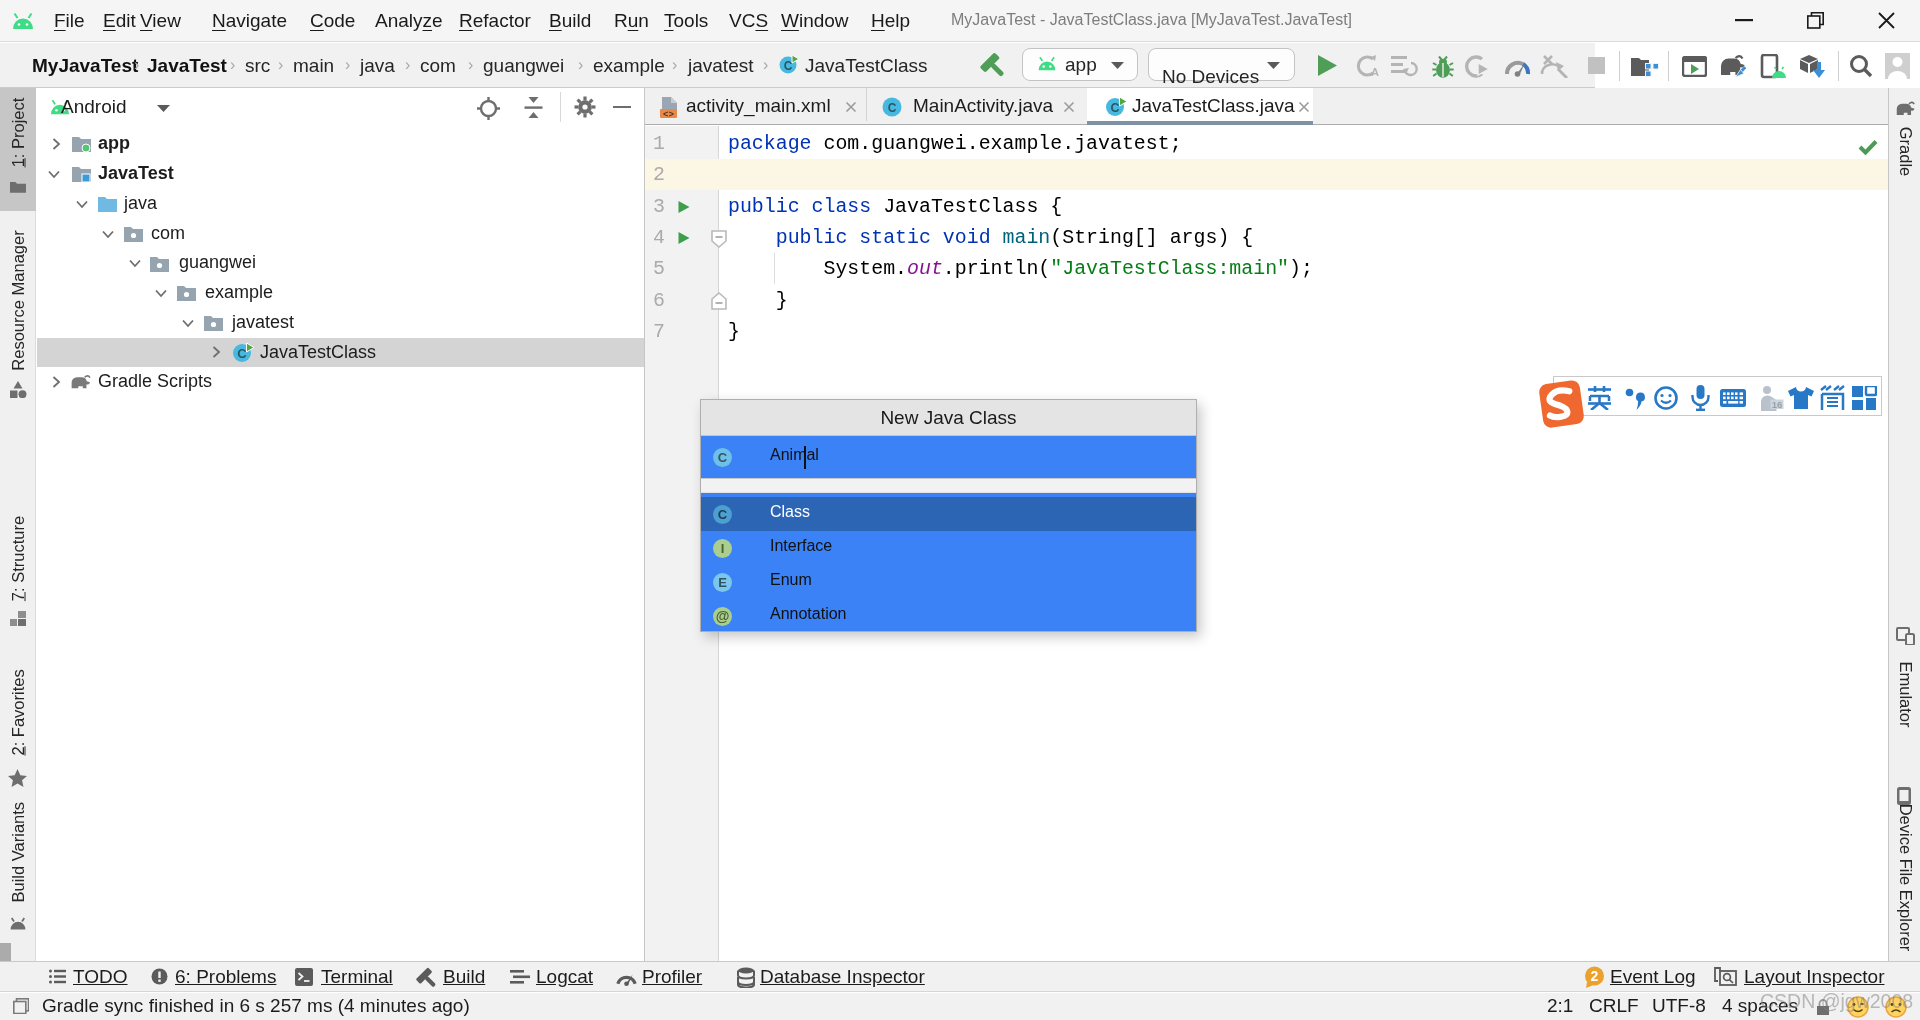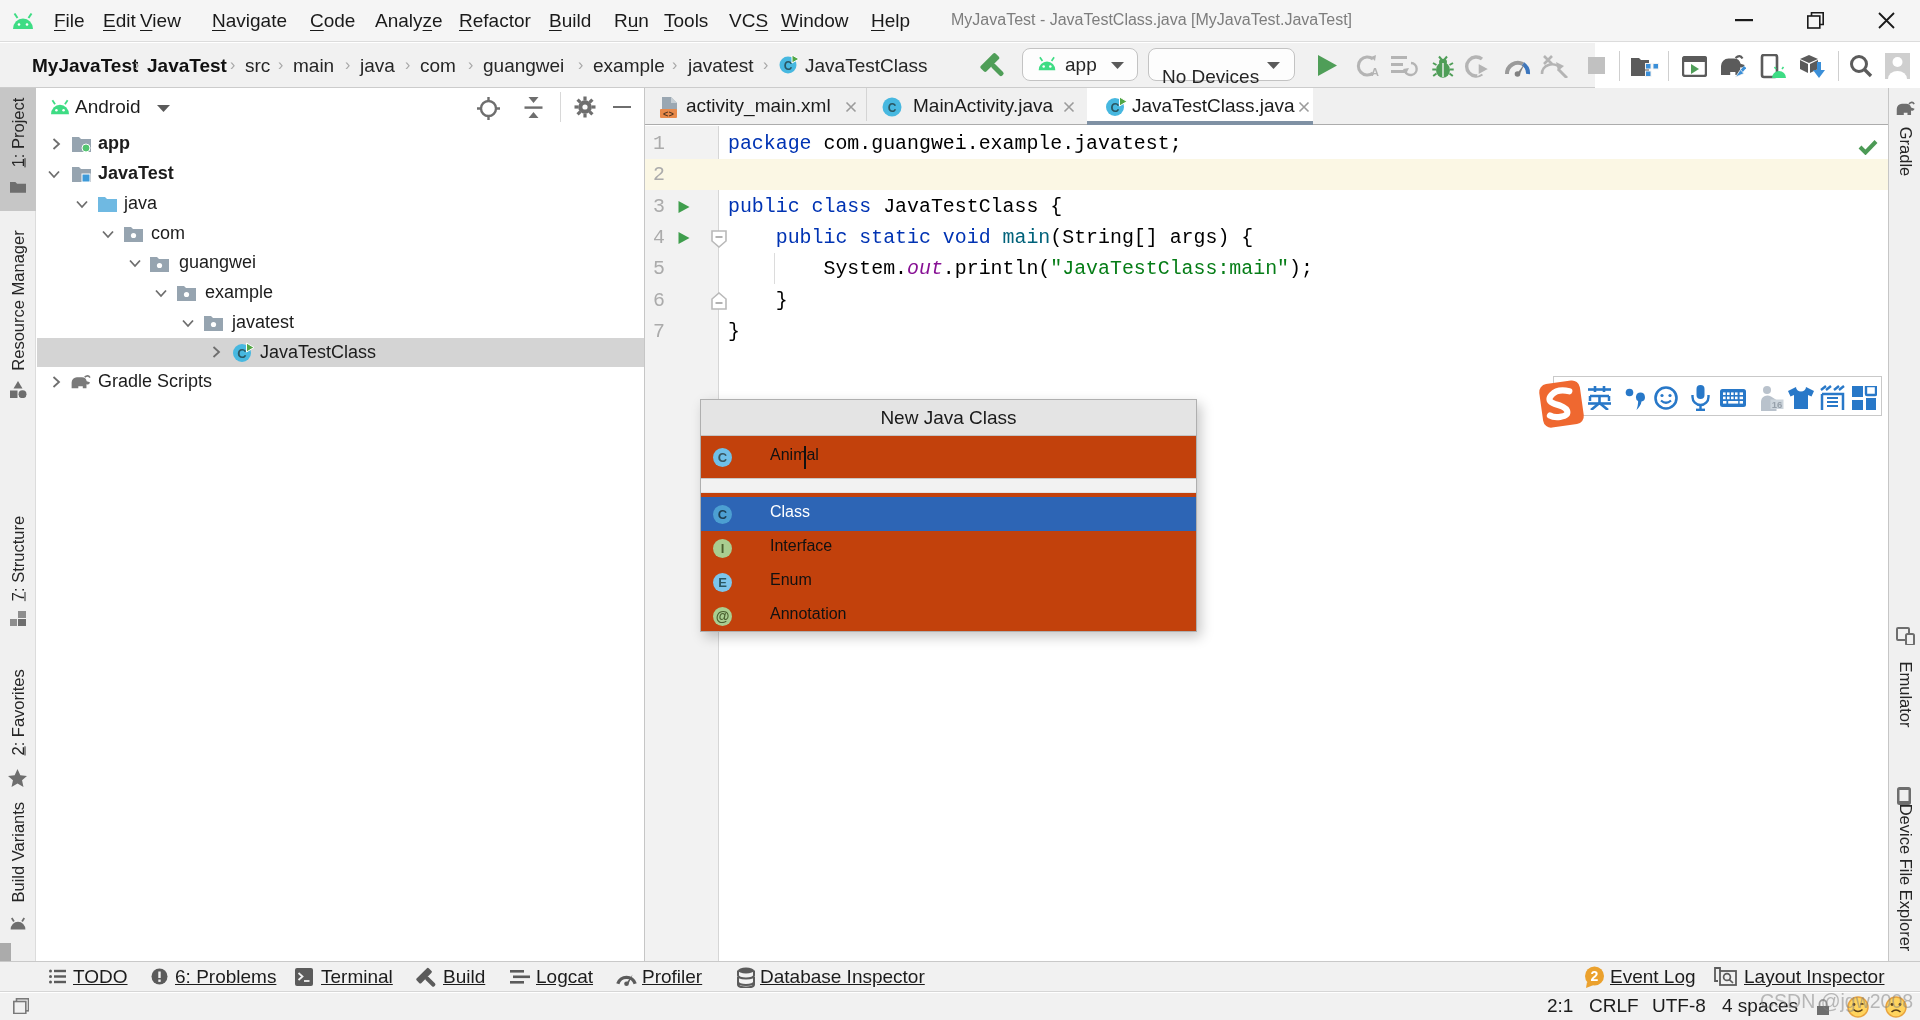--- a/index.html
+++ b/index.html
@@ -37,21 +37,21 @@
   #code .fd { color:#871094; font-style:italic;margin-top:16px; }
   #code .mt { color:#00627A; }
   
   #rstripe { left:1888px; top:88px; width:32px; height:873px; background:#F0F0F0; border-left:1px solid #C6C6C6; }
   
   #btoolbar { left:0; top:961px; width:1920px; height:31px; background:#F1F1F1; border-top:1px solid #C9C9C9; border-bottom:1px solid #D6D6D6; }
   .bitem { position:absolute; top:4px; font-size:19px; color:#1c1c1c;text-decoration:underline; }
   #statusbar { left:0; top:993px; width:1920px; height:27px; background:#F1F1F1; }
   .sitem { position:absolute; font-size:19px; color:#1c1c1c; }
   
-  #dialog { left:700px; top:399px; width:497px; height:233px; background:#c2410c; border:1px solid #AFAFAF; box-shadow:4px 5px 12px rgba(0,0,0,0.22); }
+  #dialog { left:700px; top:399px; width:497px; height:233px; background:#3b82f6; border:1px solid #AFAFAF; box-shadow:4px 5px 12px rgba(0,0,0,0.22); }
   #dlgtitle { position:absolute; left:0; top:0; width:495px; height:36px; background:#E4E4E4; border-bottom:1px solid #C4C4C4; text-align:center; font-size:19px; color:#1a1a1a; line-height:36px; }
   .dicon { position:absolute; width:19px; height:19px; border-radius:50%; font-size:13px; font-weight:bold; text-align:center; line-height:19px; color:#38565F; }
   .drow { position:absolute; left:42px; font-size:16px; color:#111;margin-left:27px; }
   
   #sogou { left:1553px; top:376px; width:329px; height:40px; background:#fff; border:1px solid #C9C9C9; }
 </style>
 </head>
 <body>
 <div class="abs" id="titlebar">
   <svg class="abs" style="left:11px;top:12px" width="24" height="19" viewBox="0 0 24 19">
@@ -265,21 +265,21 @@
 </div>
 <div class="abs" id="ppanel">
 
   <svg class="abs" style="left:12px;top:11px" width="22" height="17" viewBox="0 0 24 19">
     <path d="M2 17 A10 10.5 0 0 1 22 17 Z" fill="#3EDC84"></path>
     <line x1="6.5" y1="6" x2="3.5" y2="1.5" stroke="#3EDC84" stroke-width="2"></line>
     <line x1="17.5" y1="6" x2="20.5" y2="1.5" stroke="#3EDC84" stroke-width="2"></line>
     <circle cx="8" cy="12.5" r="1.4" fill="#fff"></circle>
       <circle cx="16" cy="12.5" r="1.4" fill="#fff"></circle>
   </svg>
-  <span class="abs" style="left:38px;top:8px;font-size:19px;color:#1c1c1c">Android</span>
+  <span class="abs" style="left:24px;top:8px;font-size:19px;color:#1c1c1c">Android</span>
   <svg class="abs" style="left:119px;top:16px" width="15" height="9">
       <path d="M1 1 L7.5 8 L14 1 Z" fill="#5a5a5a"></path>
     </svg>
   <svg class="abs" style="left:440px;top:9px" width="23" height="23" viewBox="0 0 23 23">
     <circle cx="11.5" cy="11.5" r="7.5" fill="none" stroke="#6E6E6E" stroke-width="2.4"></circle>
     <path d="M11.5 0 V5 M11.5 18 V23 M0 11.5 H5 M18 11.5 H23" stroke="#6E6E6E" stroke-width="2.4"></path>
   </svg>
   <svg class="abs" style="left:486px;top:9px" width="21" height="21" viewBox="0 0 21 21">
     <path d="M5.5 0 H15.5 L10.5 6 Z M5.5 21 H15.5 L10.5 15 Z" fill="#6E6E6E"></path>
     <rect x="1.5" y="9.4" width="18" height="2.4" fill="#6E6E6E"></rect>
@@ -524,20 +524,21 @@
     <circle cx="13" cy="10" r="3.4" fill="none" stroke="#5B5B5B" stroke-width="1.7"></circle>
     <line x1="15.4" y1="12.6" x2="19" y2="16" stroke="#5B5B5B" stroke-width="1.7"></line>
   </svg>
   <span class="bitem" style="left:1744px">Layout Inspector</span>
 </div>
 <div class="abs" id="statusbar">
   <svg class="abs" style="left:13px;top:5px" width="16" height="16" viewBox="0 0 16 16">
     <rect x="3.5" y="0.8" width="12" height="12" fill="none" stroke="#7A7A7A" stroke-width="1.6"></rect>
     <rect x="0.8" y="3.5" width="12" height="12" fill="#F1F1F1" stroke="#7A7A7A" stroke-width="1.6"></rect>
   </svg>
+  <span class="sitem" style="left:42px;top:2px">Gradle sync finished in 6 s 257 ms (4 minutes ago)</span>
   <span class="sitem" style="left:1547px;top:2px">2:1</span>
   <span class="sitem" style="left:1589px;top:2px">CRLF</span>
   <span class="sitem" style="left:1652px;top:2px">UTF-8</span>
   <span class="sitem" style="left:1722px;top:2px">4 spaces</span>
   <svg class="abs" style="left:1816px;top:6px" width="14" height="16" viewBox="0 0 14 16">
     <rect x="1" y="7" width="12" height="9" fill="#6E6E6E"></rect>
     <path d="M3.5 7 V4.5 a3.5 3.5 0 0 1 7 0 V7" fill="none" stroke="#9A9A9A" stroke-width="1.8"></path>
   </svg>
   <svg class="abs" style="left:1847px;top:3px" width="22" height="22" viewBox="0 0 22 22">
     <circle cx="11" cy="11" r="10" fill="#FFD45E" stroke="#E8A33D" stroke-width="1.5"></circle>

